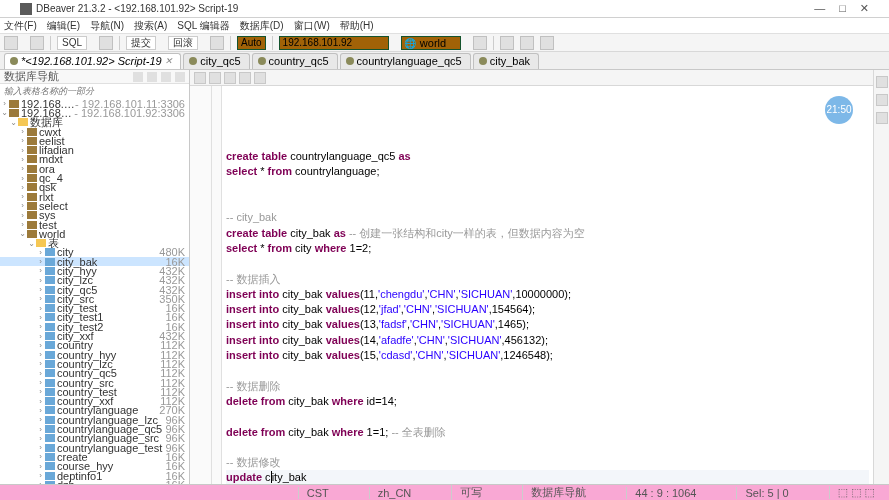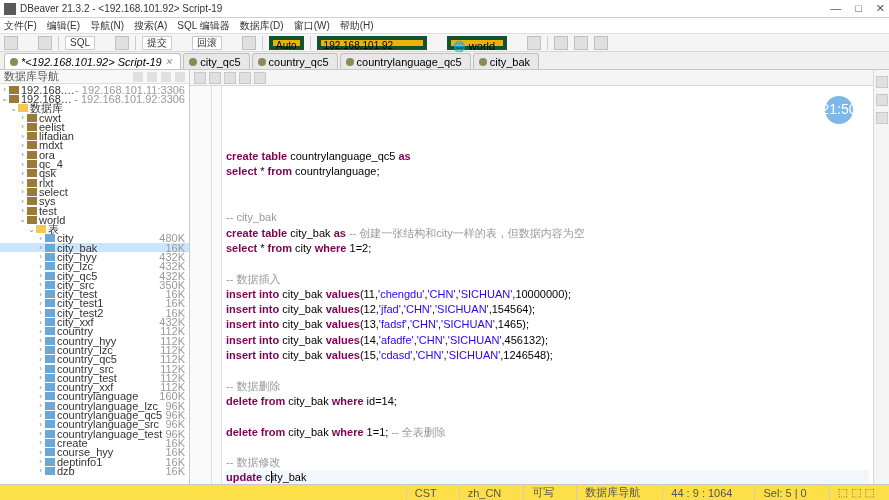--- a/index.html
+++ b/index.html
@@ -1,28 +1,28 @@
 <!DOCTYPE html>
 <html><head>
 <meta charset="utf-8">
 <style>
 *{margin:0;padding:0;box-sizing:border-box;font-family:"Microsoft YaHei",Tahoma,sans-serif;font-size:11px}
 body{background:#f0f0f0;width:889px;height:500px;overflow:hidden;position:relative}
-.titlebar{height:18px;background:#fff;border-bottom:1px solid #d0d0d0;display:flex;align-items:center;padding:0 4px}
+.titlebar{height:18px;background:#fff;border-bottom:1px solid #d0d0d0;display:flex;align-items:center;padding:0 20px}
 .titlebar .icon{width:12px;height:12px;background:#5a5a5a;margin-right:4px}
 .titlebar .title{flex:1;color:#333;font-size:10px}
 .titlebar .winbtns{display:flex;gap:14px;color:#555;font-size:10px}
 .menubar{height:16px;background:#fff;border-bottom:1px solid #e0e0e0;display:flex;padding:0 4px;gap:10px;align-items:center}
 .menubar span{font-size:10px;color:#333}
 .toolbar1{height:18px;background:#f5f5f5;border-bottom:1px solid #d8d8d8;display:flex;align-items:center;padding:0 4px;gap:6px}
-.toolbar1 .tb-group{display:flex;gap:20px;align-items:center;border-right:1px solid #ccc;padding-right:6px}
+.toolbar1 .tb-group{display:flex;gap:12px;align-items:center;border-right:1px solid #ccc;padding-right:6px}
 .toolbar1 .tb-btn{width:14px;height:14px;background:#e0e0e0;border:1px solid #c0c0c0}
 .toolbar1 .tb-text{font-size:10px;color:#333;border:1px solid #ccc;background:#fff;padding:0 4px;height:14px;line-height:12px}
-.toolbar1 .combo{font-size:10px;border:4px solid #14532d;background:#eab308;padding:0 3px;height:14px;line-height:12px}
-.tabbar{height:18px;background:#f0f0f0;border-bottom:1px solid #c8c8c8;display:flex;align-items:flex-end;padding-left:4px}
+.toolbar1 .combo{font-size:10px;border:1px solid #14532d;background:#a16207;padding:0 3px;height:14px;line-height:12px}
+.tabbar{height:18px;background:#f0f0f0;border-bottom:1px solid #c8c8c8;display:flex;align-items:center;padding-left:4px}
 .tab{height:16px;padding:0 8px 0 5px;border:1px solid #c0c0c0;border-bottom:none;background:#e8e8e8;margin-right:2px;display:flex;align-items:center;gap:3px;font-size:10px;border-radius:3px 3px 0 0}
 .tab.active{background:#fff;font-style:italic}
 .tab .dot{width:8px;height:8px;border-radius:50%;background:#8a8a5a}
 .tab .close{color:#888;font-size:9px}
 .main{display:flex;height:414px}
 .sidebar{width:190px;background:#fff;border-right:1px solid #c8c8c8;display:flex;flex-direction:column}
 .side-header{height:14px;background:#f8f8f8;border-bottom:1px solid #e0e0e0;display:flex;align-items:center;padding:0 4px;font-size:10px;color:#555}
 .side-header .lbl{flex:1}
 .side-header .btns{display:flex;gap:4px}
 .side-header .btns span{width:10px;height:10px;background:#e0e0e0}
@@ -40,24 +40,24 @@
 .ed-toolbar span{width:12px;height:12px;background:#e0e0e0;border:1px solid #c8c8c8}
 .ed-body{flex:1;display:flex;overflow:hidden}
 .gutter{width:22px;background:#fafafa;border-right:1px solid #e0e0e0}
 .fold{width:10px;background:#fafafa;border-right:1px solid #e0e0e0}
 .code{flex:1;padding:2px 4px;font-family:Consolas,monospace;font-size:13px;line-height:15.3px;white-space:pre;position:relative}
 .code .line{height:15.3px}
 .code .line.cursor-line{background:#f3f6fa}
 .kw{color:#7f0055;font-weight:bold}
 .str{color:#2a00ff}
 .cm{color:#999}
-.badge{position:absolute;top:10px;right:20px;width:28px;height:28px;border-radius:50%;background:#7db8e8;color:#fff;font-size:14px;display:flex;align-items:center;justify-content:center}
+.badge{position:absolute;top:10px;right:20px;width:28px;height:28px;border-radius:50%;background:#7db8e8;color:#fff;font-size:10px;display:flex;align-items:center;justify-content:center}
 .right-strip{width:16px;background:#f5f5f5;border-left:1px solid #d8d8d8;display:flex;flex-direction:column;align-items:center;gap:6px;padding-top:6px}
 .right-strip span{width:12px;height:12px;background:#e0e0e0;border:1px solid #c8c8c8}
-.statusbar{height:16px;background:#fde047;border-top:1px solid #c8c8c8;display:flex;align-items:center;padding:0 6px;font-size:10px;color:#555;gap:14px}
+.statusbar{height:16px;background:#f9a8d4;border-top:1px solid #c8c8c8;display:flex;align-items:center;padding:0 6px;font-size:10px;color:#555;gap:32px}
 .statusbar .spacer{flex:1}
 .statusbar .cell{border-left:1px solid #ccc;padding:0 8px}
 .ico-db{background:#9c7a3a}
 .ico-folder{background:#f5c754}
 .ico-table{background:#6aa8d8}
 </style>
 </head>
 <body>
 
 <div class="titlebar">
@@ -136,20 +136,23 @@
   <div class="sidebar">
     <div class="side-header">
       <span class="lbl">数据库导航</span>
       <div class="btns">
         <span></span>
         <span></span>
         <span></span>
         <span></span>
       </div>
     </div>
+    <div class="side-filter">
+      <input placeholder="输入表格名称的一部分" style="">
+    </div>
     <div class="tree" id="tree">
         <div class="tree-row" style="padding-left: 0px;">
           <span class="exp">›</span>
           <span class="ico ico-db"></span>
           <span class="lbl">192.168.101.11</span>
           <span class="meta">- 192.168.101.11:3306</span>
         </div>
         <div class="tree-row" style="padding-left: 0px;">
           <span class="exp">⌄</span>
           <span class="ico ico-db"></span>
@@ -325,21 +328,21 @@
         <div class="tree-row" style="padding-left: 36px;">
           <span class="exp">›</span>
           <span class="ico ico-table"></span>
           <span class="lbl">country_xxf</span>
           <span class="meta">112K</span>
         </div>
         <div class="tree-row" style="padding-left: 36px;">
           <span class="exp">›</span>
           <span class="ico ico-table"></span>
           <span class="lbl">countrylanguage</span>
-          <span class="meta">160K</span>
+          <span class="meta">270K</span>
         </div>
         <div class="tree-row" style="padding-left: 36px;">
           <span class="exp">›</span>
           <span class="ico ico-table"></span>
           <span class="lbl">countrylanguage_lzc</span>
           <span class="meta">96K</span>
         </div>
         <div class="tree-row" style="padding-left: 36px;">
           <span class="exp">›</span>
           <span class="ico ico-table"></span>

